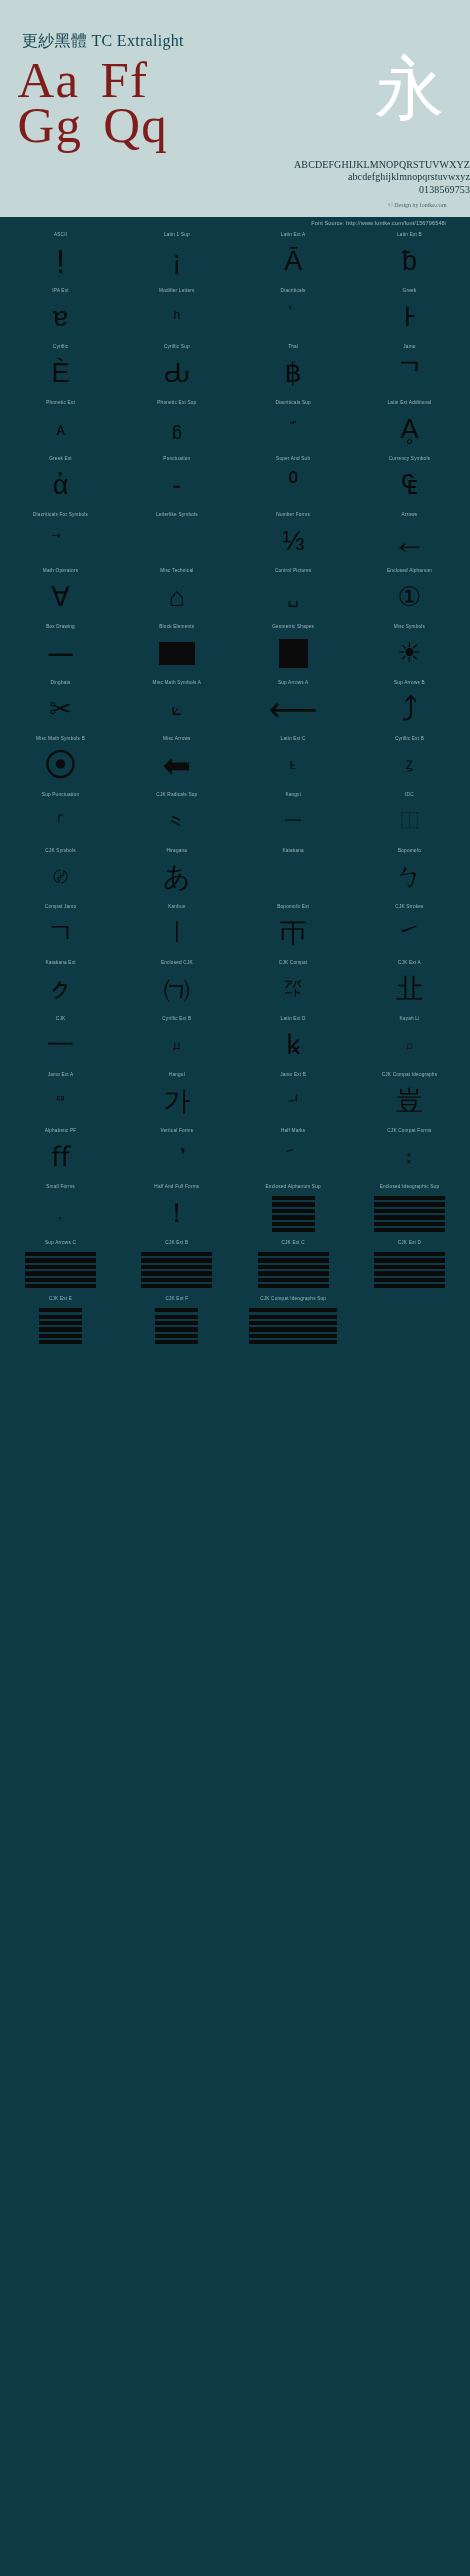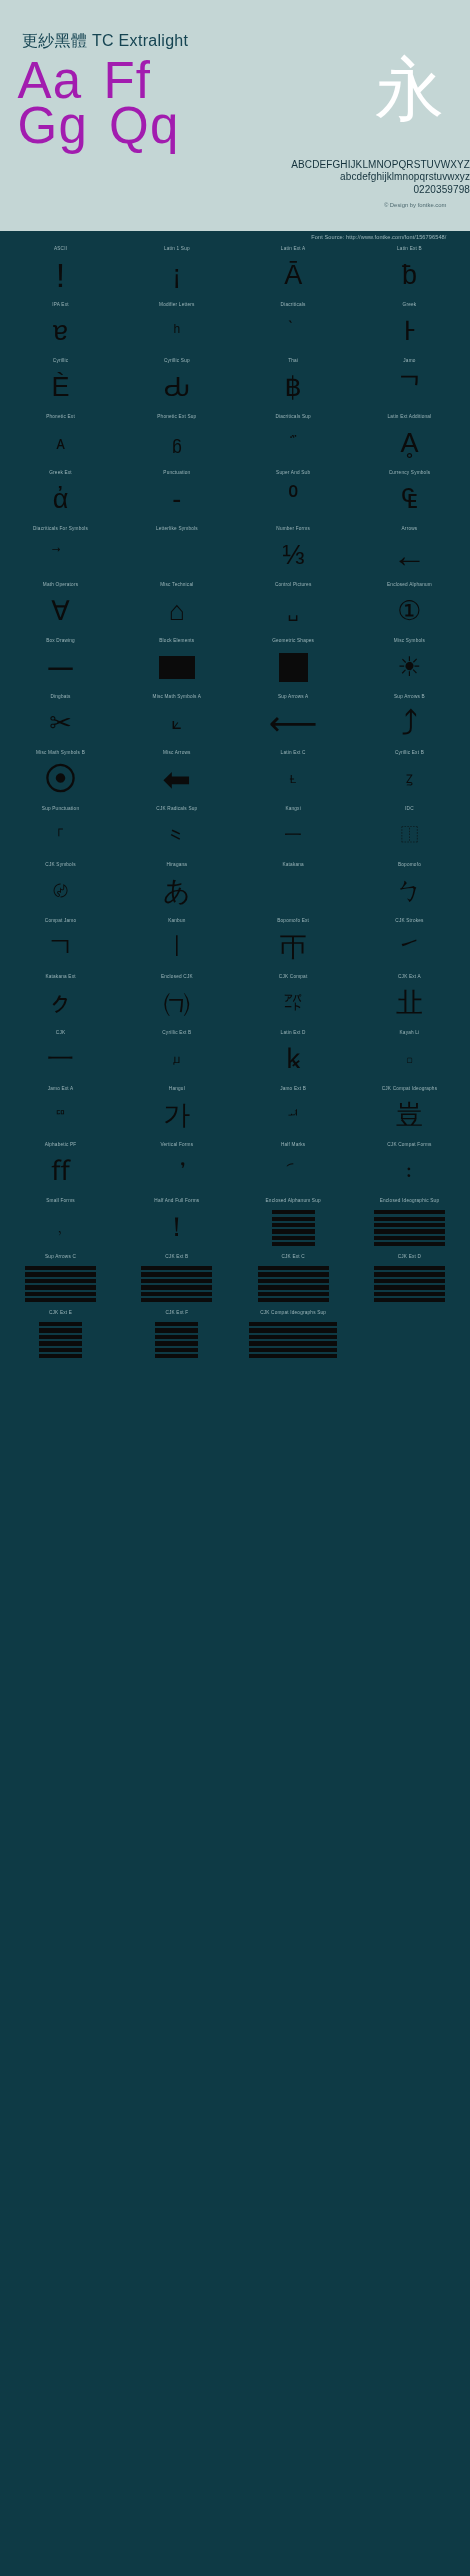--- a/index.html
+++ b/index.html
@@ -12,41 +12,42 @@
   #page{
     width:470px;
     min-height:2576px;
     position:relative;
     overflow:hidden;
   }
 
   
   .header{
     background:#c4d6d5;
-    padding:0 0 17px 0;
+    padding:0 0 3px 0;
     position:relative;
+    font-family:Liberation Serif, serif;
   }
   .title{
     color:#154452;
     font-size:16px;
     font-weight:300;
     letter-spacing:0.3px;
     padding:31px 0 0 22px;
     line-height:1.25;
     white-space:nowrap;
   }
   .bigrow{
     position:relative;
     height:88px;
     margin-top:10.6px;
   }
   .bigletters{
     position:absolute;
     left:17.6px; top:-3.5px;
-    color:#a21caf;
+    color:#7f1d1d;
     font-size:51px;
     font-weight:300;
     line-height:45px;
     letter-spacing:1.2px;
   }
   .bigletters .l2{display:block;}
   .gap{display:inline-block;width:21px;}
   .cjkbig{
     position:absolute;
     right:26px; top:-8.2px;
@@ -158,21 +159,21 @@
       <div class="bigletters">
         <span>Aa</span><span class="gap"></span><span>Ff</span>
         <span class="l2"><span>Gg</span><span class="gap"></span><span>Qq</span></span>
       </div>
       <div class="cjkbig">永</div>
     </div>
 
     <div class="alpharow">
       <div>ABCDEFGHIJKLMNOPQRSTUVWXYZ</div>
       <div>abcdefghijklmnopqrstuvwxyz</div>
-      <div>0220359798</div>
+      <div>0138569753</div>
     </div>
 
     <div class="copyright">© Design by fontke.com</div>
   </div>
 
   <div class="sourcebar">Font Source: http://www.fontke.com/font/156796548/</div>
 
   <div class="grid" id="block-grid">
       <div class="cell">
         <span class="label">ASCII</span>

